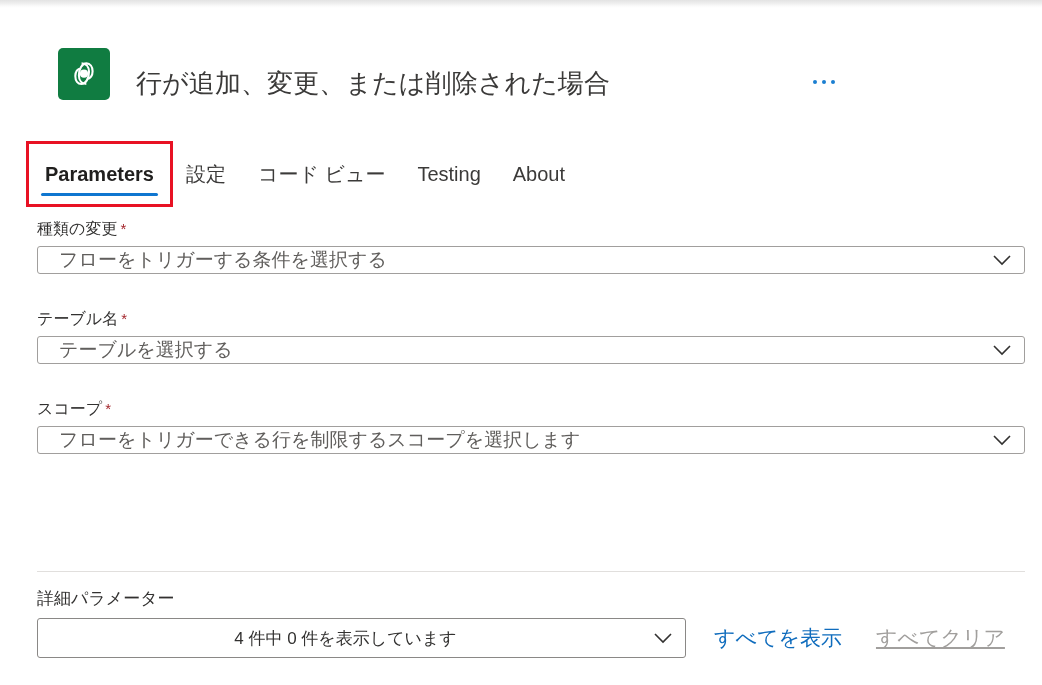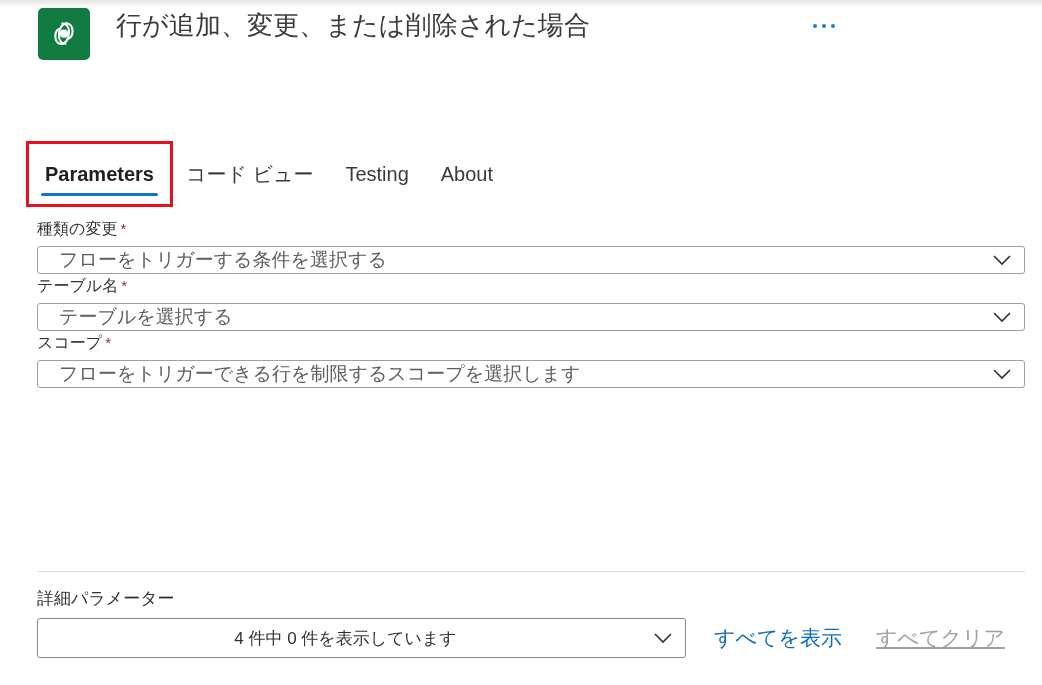--- a/index.html
+++ b/index.html
@@ -27,22 +27,23 @@
   }
 
   
   .header {
     position: absolute;
     left: 0;
     top: 8px;
     width: 860px;
     height: 92px;
     display: flex;
-    align-items: flex-start;
-    box-sizing: border-box;
+    align-items: flex-end;
+    box-sizing: border-box;
+    padding-left: 20px;
   }
   .app-icon {
     width: 52px;
     height: 52px;
     margin-left: 38px;
     border-radius: 5px;
     background: #107c41;
     display: flex;
     align-items: center;
     justify-content: center;
@@ -125,21 +126,21 @@
 
   
   .form {
     position: absolute;
     left: 0;
     top: 218px;
     width: 1042px;
   }
   .field {
     padding: 0 17px 0 37px;
-    margin-bottom: 1px;
+    margin-bottom: 34px;
   }
   .field-label {
     font-size: 16px;
     line-height: 22px;
     color: #323130;
     margin-bottom: 6px;
     display: block;
   }
   .req-star {
     color: #a4262c;
@@ -271,20 +272,23 @@
 
 </div>
 
 <div class="tabs">
 
   <div class="tab selected highlight-box">
     <span>Parameters</span>
     <span class="underline"></span>
   </div>
 
+  <div class="tab">
+    <span>設定</span>
+  </div>
 
   <div class="tab">
     <span>コード ビュー</span>
   </div>
 
   <div class="tab">
     <span>Testing</span>
   </div>
 
   <div class="tab">

